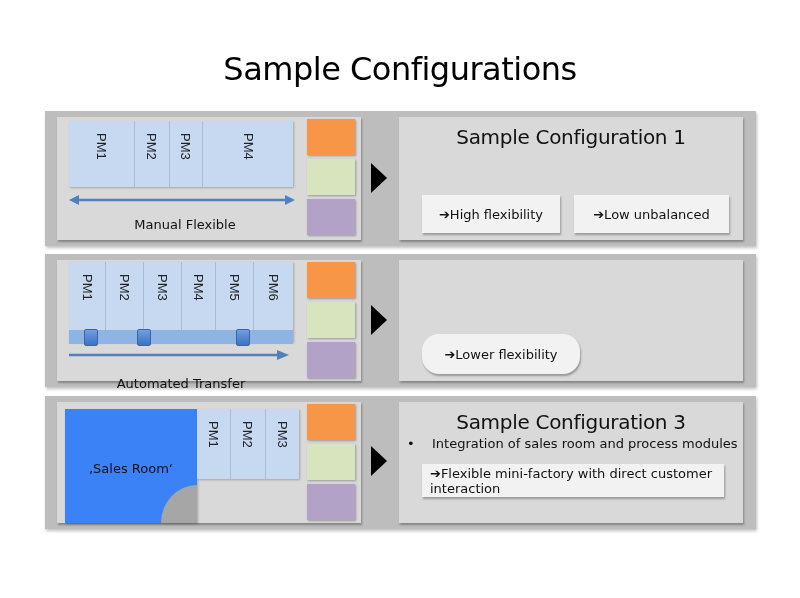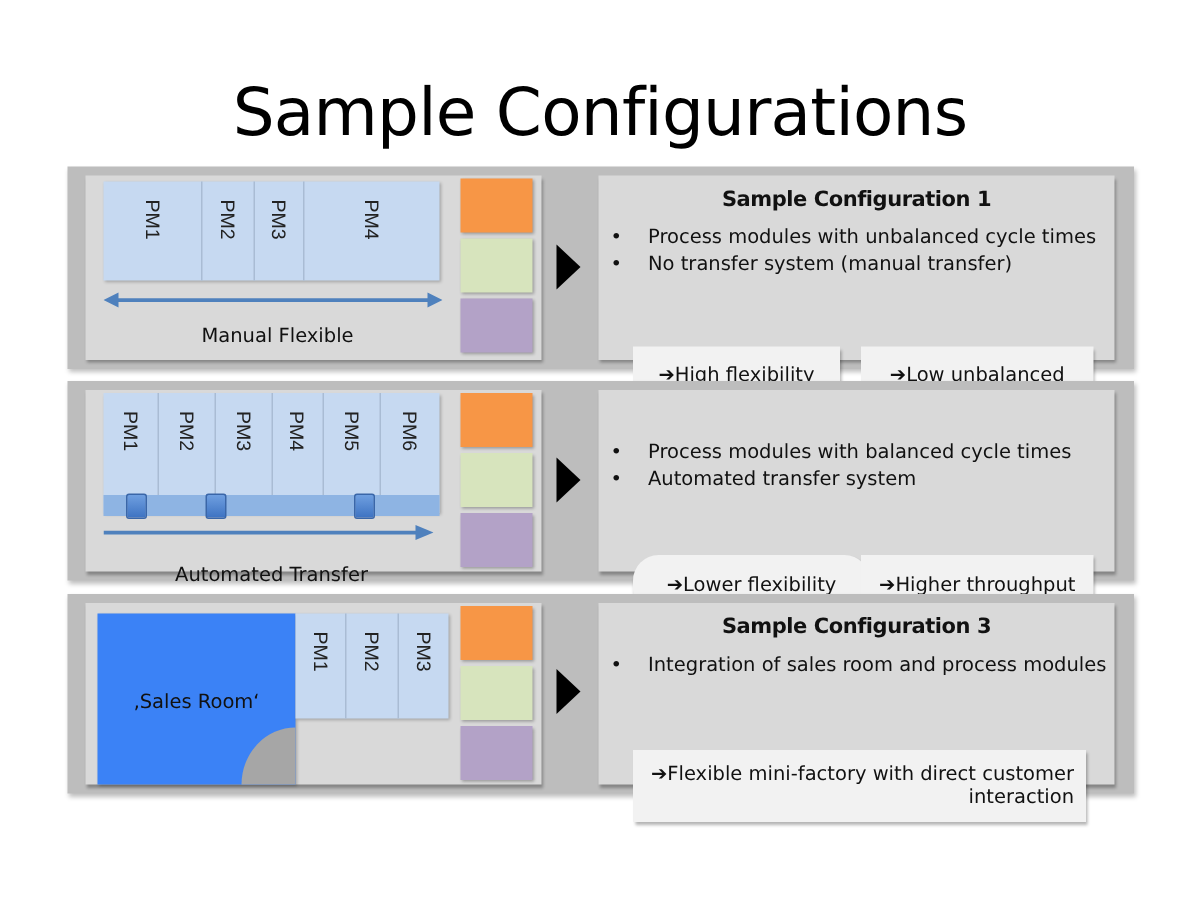--- a/index.html
+++ b/index.html
@@ -1,43 +1,43 @@
 <!DOCTYPE html>
 <html><head>
 <meta charset="utf-8">
 <style>
   html, body { margin:0; padding:0; }
   body { width:800px; height:598px; background:#ffffff; position:relative; overflow:hidden;
          font-family:"Liberation Sans", sans-serif; color:#111; }
   .title { position:absolute; left:0; top:50px; width:800px; text-align:center;
-           font-size:44px; font-family:"DejaVu Sans", sans-serif; font-weight:normal; letter-spacing:-0.5px; color:#000; }
+           font-size:32px; font-family:"DejaVu Sans", sans-serif; font-weight:normal; letter-spacing:-0.5px; color:#000; }
   .band { position:absolute; left:45px; width:711px; background:#bdbdbd;
           box-shadow:1px 2px 3px rgba(0,0,0,0.25); }
   .band1 { top:111px; height:135px; }
   .band2 { top:254px; height:133px; }
   .band3 { top:396px; height:133px; }
   .left { position:absolute; left:12px; top:6px; width:304px; bottom:6px; background:#d9d9d9;
           box-shadow:1px 2px 2px rgba(0,0,0,0.3); }
   .right { position:absolute; left:354px; top:6px; width:344px; bottom:6px; background:#d9d9d9;
            box-shadow:1px 2px 2px rgba(0,0,0,0.3); }
   .pm-row { position:absolute; display:flex; background:#c6d9f1; box-shadow:1px 1px 2px rgba(0,0,0,0.25); }
   .pm { border-right:1px solid #a9bcd4; display:flex; justify-content:center; align-items:flex-start; }
   .pm:last-child { border-right:none; }
   .pm span { writing-mode:vertical-rl; font-size:13px; margin-top:12px; color:#222; }
   .swatches { position:absolute; left:250px; top:2px; width:48px; }
   .sw { width:48px; height:36px; margin-bottom:4px; box-shadow:1px 1px 2px rgba(0,0,0,0.3); }
   .play { position:absolute; left:326px; width:0; height:0; border-top:15px solid transparent;
           border-bottom:15px solid transparent; border-left:16px solid #000; }
-  .cfg-title { position:absolute; left:0; width:100%; top:8px; text-align:center; font-weight:bold; font-size:14px;
+  .cfg-title { position:absolute; left:0; width:100%; top:8px; text-align:center; font-weight:normal; font-size:20px;
                font-family:"DejaVu Sans", sans-serif; letter-spacing:-0.3px; }
   .bullets { position:absolute; left:8px; top:33px; font-size:13px; line-height:18px; font-family:"DejaVu Sans", sans-serif; }
   .bullets div { white-space:nowrap; }
   .bullets .dot { display:inline-block; width:25px; }
   .box { position:absolute; background:#f2f2f2; box-shadow:1px 2px 2px rgba(0,0,0,0.3); font-size:13px;
-         display:flex; align-items:center; justify-content:center; text-align:right; font-family:"DejaVu Sans", sans-serif;margin-top:36px; }
+         display:flex; align-items:center; justify-content:center; text-align:left; font-family:"DejaVu Sans", sans-serif; }
   .label { position:absolute; font-size:13px; text-align:center; font-family:"DejaVu Sans", sans-serif; }
   .rail { position:absolute; background:#8eb4e3; }
   .carrier { position:absolute; width:12px; height:15px; background:linear-gradient(#6f9fe0,#3e73c2); border:1px solid #3a66a8; border-radius:2px; }
   .sales { position:absolute; left:8px; top:7px; width:132px; height:114px; background:#3b82f6; box-shadow:1px 1px 2px rgba(0,0,0,0.25); }
   .door { position:absolute; right:0; bottom:0; width:36px; height:38px; background:#a6a6a6; border-top-left-radius:36px 38px; }
 </style>
 </head>
 <body>
 
 <div class="title">Sample Configurations</div>
@@ -66,24 +66,20 @@
     <div class="label" style="left:12px;top:100px;width:232px;">Manual Flexible</div>
     <div class="swatches">
       <div class="sw" style="background:#f79646"></div>
       <div class="sw" style="background:#d7e4bd"></div>
       <div class="sw" style="background:#b3a2c7"></div>
     </div>
   </div>
   <div class="play" style="top:52px"></div>
   <div class="right">
     <div class="cfg-title">Sample Configuration 1</div>
-    <div class="bullets">
-      <div><span class="dot">•</span><span>Process modules with unbalanced cycle times</span></div>
-      <div><span class="dot">•</span><span>No transfer system (manual transfer)</span></div>
-    </div>
     <div class="box" style="left:23px;top:78px;width:138px;height:38px;">➔High flexibility</div>
     <div class="box" style="left:175px;top:78px;width:155px;height:38px;">➔Low unbalanced</div>
   </div>
 </div>
 
 <div class="band band2">
   <div class="left">
     <div class="pm-row" style="left:12px;top:2px;width:224px;height:80px;">
       <div class="pm" style="width:37px">
           <span>PM1</span>
@@ -114,26 +110,21 @@
     </svg>
     <div class="label" style="left:12px;top:116px;width:224px;">Automated Transfer</div>
     <div class="swatches">
       <div class="sw" style="background:#f79646"></div>
       <div class="sw" style="background:#d7e4bd"></div>
       <div class="sw" style="background:#b3a2c7"></div>
     </div>
   </div>
   <div class="play" style="top:51px"></div>
   <div class="right">
-    <div class="bullets">
-      <div><span class="dot">•</span><span>Process modules with balanced cycle times</span></div>
-      <div><span class="dot">•</span><span>Automated transfer system</span></div>
-    </div>
     <div class="box" style="left:23px;top:74px;width:158px;height:40px;border-radius:17px;">➔Lower flexibility</div>
-    <div class="box" style="left:175px;top:74px;width:155px;height:40px;">➔Higher throughput</div>
   </div>
 </div>
 
 <div class="band band3">
   <div class="left">
     <div class="sales">
       <div class="label" style="left:0;top:52px;width:132px;">‚Sales Room‘</div>
       <div class="door"></div>
     </div>
     <div class="pm-row" style="left:140px;top:7px;width:102px;height:70px;">
@@ -152,15 +143,15 @@
       <div class="sw" style="background:#d7e4bd"></div>
       <div class="sw" style="background:#b3a2c7"></div>
     </div>
   </div>
   <div class="play" style="top:50px"></div>
   <div class="right">
     <div class="cfg-title">Sample Configuration 3</div>
     <div class="bullets">
       <div><span class="dot">•</span><span>Integration of sales room and process modules</span></div>
     </div>
-    <div class="box" style="left:23px;top:62px;width:302px;height:48px;padding:0 8px;box-sizing:border-box;">➔Flexible mini-factory with direct customer interaction</div>
+    <div class="box" style="left:23px;top:62px;width:302px;height:33px;padding:0 8px;box-sizing:border-box;">➔Flexible mini-factory with direct customer interaction</div>
   </div>
 </div>
 
 </body></html>

